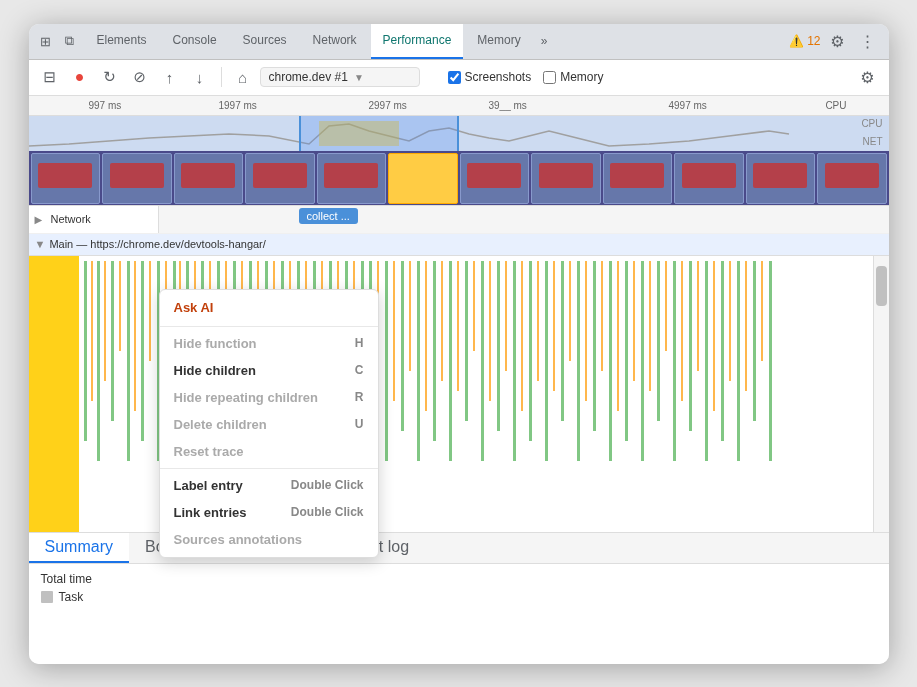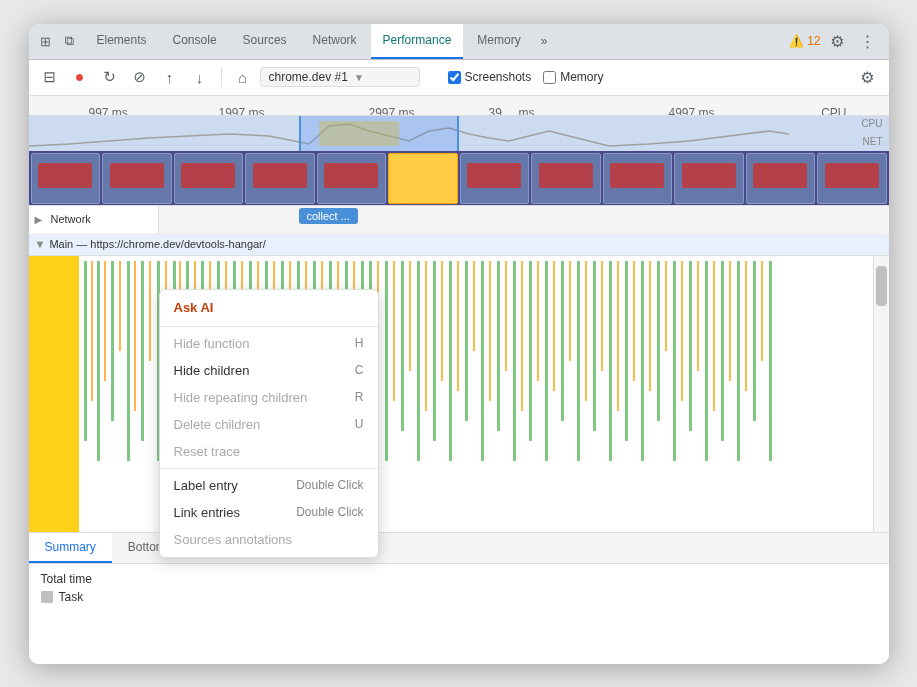--- a/index.html
+++ b/index.html
@@ -178,23 +178,23 @@
       display: flex;
       align-items: center;
       height: 20px;
       background: #f5f5f5;
       border-bottom: 1px solid #ddd;
       position: relative;
       overflow: hidden;
     }
     .ruler-tick {
       position: absolute;
-      font-size: 12px;
+      font-size: 10px;
       color: #666;
-      top: 10px;
+      top: 4px;
     }
     .timeline-tracks {
       position: relative;
       height: 90px;
       background: #f0f0f0;
       overflow: hidden;
     }
     
     .timeline-selection {
       position: absolute;
@@ -338,21 +338,21 @@
       background: #f5f5f5;
       border-top: 1px solid #ddd;
       border-bottom: 1px solid #ddd;
       flex-shrink: 0;
     }
     .bottom-tab {
       padding: 0 16px;
       height: 100%;
       display: flex;
       align-items: center;
-      font-size: 12px;
+      font-size: 16px;
       color: #5f6368;
       cursor: pointer;
       border-bottom: 2px solid transparent;
     }
     .bottom-tab.active {
       color: #1a73e8;
       border-bottom: 2px solid #1a73e8;
       background: white;
     }
 
@@ -388,20 +388,21 @@
       z-index: 100;
       font-size: 13px;
     }
     .menu-item {
       display: flex;
       align-items: center;
       justify-content: space-between;
       padding: 6px 14px;
       cursor: pointer;
       color: #333;
+      font-weight: bold;
     }
     .menu-item.disabled { color: #aaa; cursor: default; }
     .menu-item.ask-ai {
       font-weight: 600;
       color: #c2410c;
       padding-bottom: 8px;
     }
     .menu-separator {
       height: 1px;
       background: #e8e8e8;

